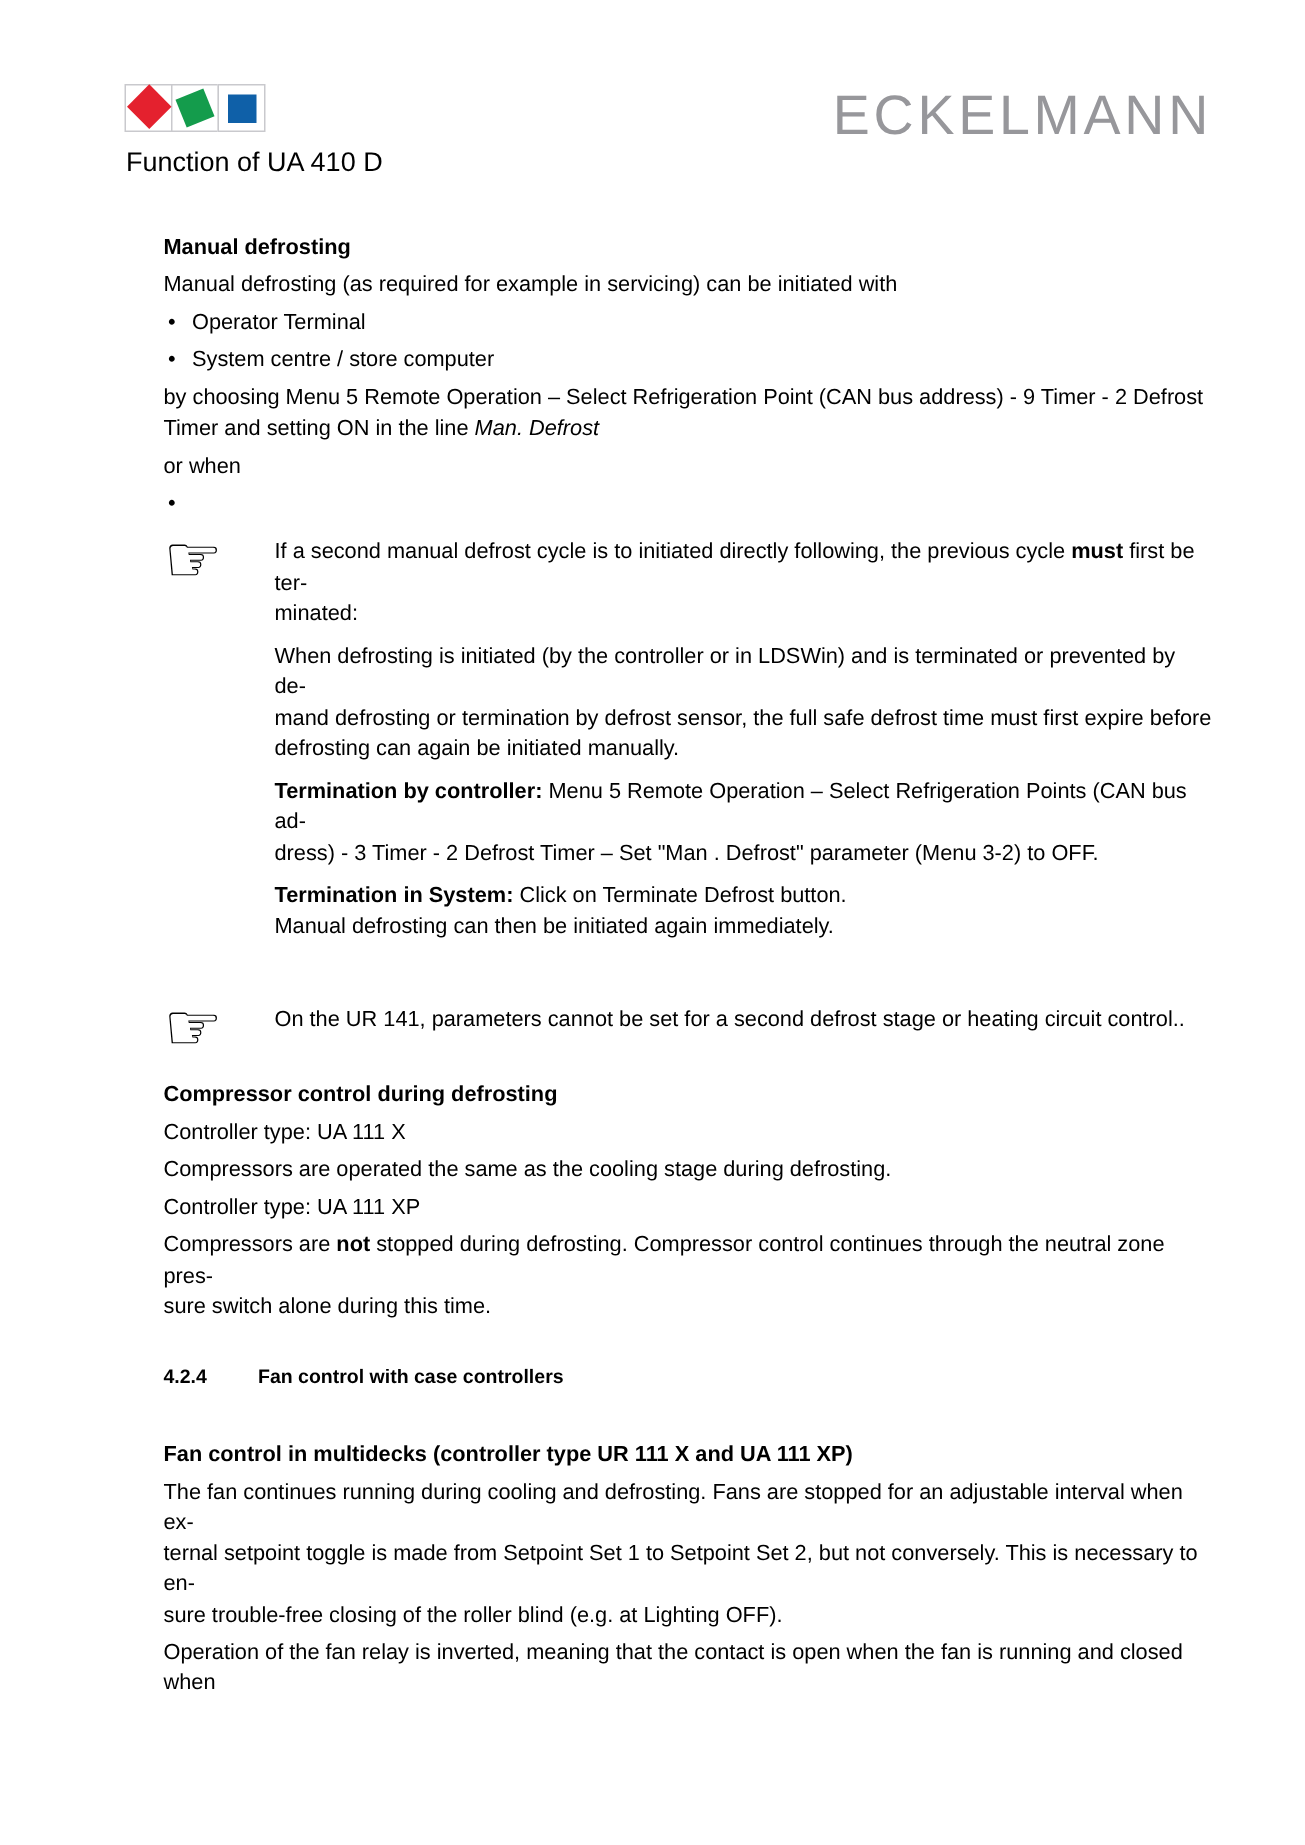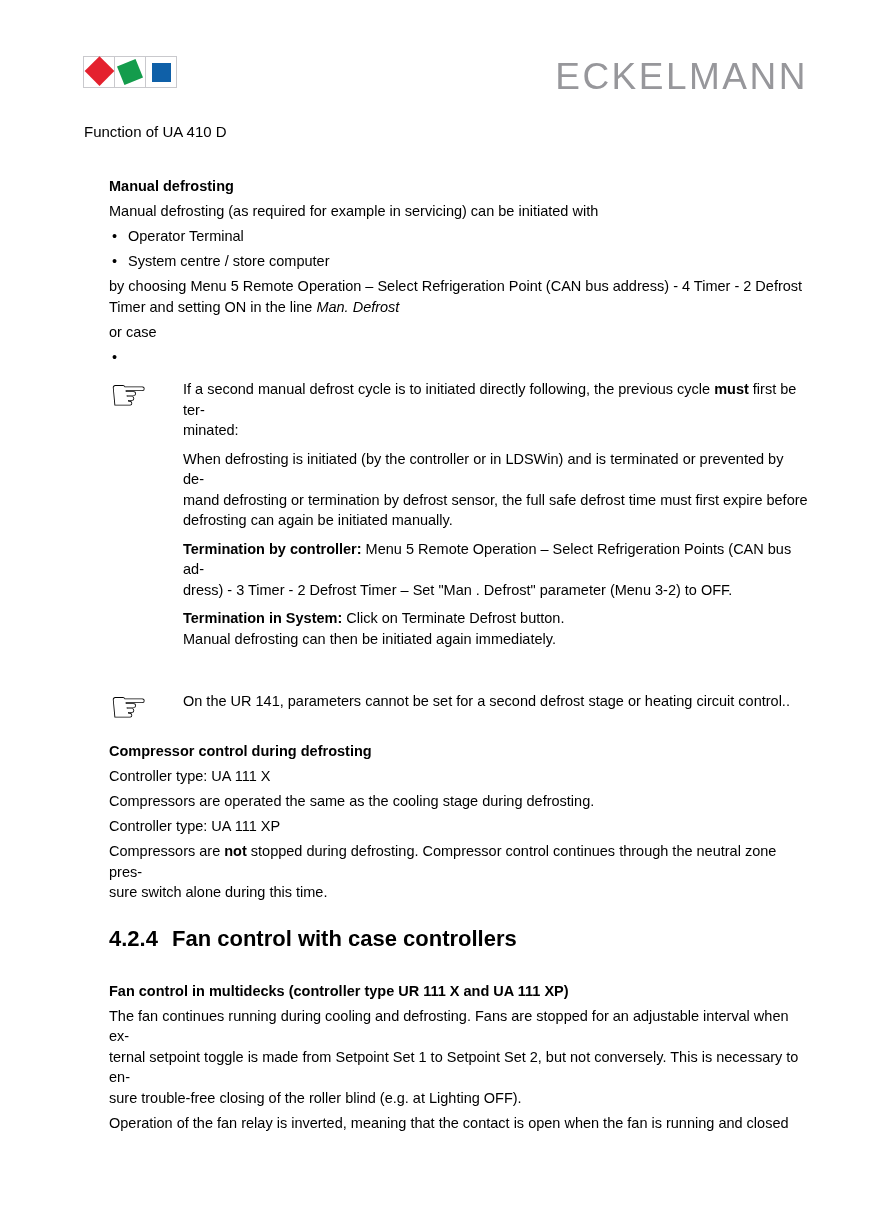--- a/index.html
+++ b/index.html
@@ -28,21 +28,21 @@
   .shape-red   { width: 21px; height: 21px; transform: rotate(45deg)  translate(-1px,-1px); }
   .shape-green { width: 20px; height: 20px; transform: rotate(-22deg); }
   .shape-blue  { width: 19px; height: 19px; }
   .brand {
     font-size: 37px; line-height: 1;
     letter-spacing: 2.5px;
     color: #97979b;
     margin-top: 2px;
     font-weight: 400;
   }
-  .doc-context { font-size: 15px; margin-top: 28px; }
+  .doc-context { font-size: 18px; margin-top: 3px; }
 
   
   .main { padding: 36px 62px 0 109px; font-size: 14.5px; line-height: 20.5px; }
   .para { margin: 0 0 4.5px 0; white-space: pre-line; }
   .h-run { font-weight: bold; margin: 0 0 4.5px 0; }
   .b { font-weight: bold; }
   .i { font-style: italic; }
 
   .bullet-item { display: flex; margin: 0 0 4.5px 0; }
   .bullet-dot { flex: none; width: 16px; padding-left: 3px; }
@@ -51,21 +51,21 @@
   .note { display: flex; margin-top: 12px; }
   .note-icon-col { flex: none; width: 74px; }
   .hand-glyph { font-size: 44px; line-height: 1; display: inline-block; margin-top: -6px; }
   .note-body { flex: 1; }
   .note-body .para { margin: 0 0 8px 0; }
   .note-body .para:last-child { margin-bottom: 0; }
   .note2 { margin-top: 42px; }
 
   
   .block-compressor { margin-top: 12px; }
-  .section-heading { font-size: 22px; line-height: 24px; font-weight: bold; margin: 24px 0 0 0; }
+  .section-heading { font-size: 13px; line-height: 24px; font-weight: bold; margin: 24px 0 0 0; }
   .section-number { display: inline-block; width: 63px; }
   .sub-heading { margin-top: 30px; }
 
   
   .footer {
     position: absolute; left: 84px; right: 62px; top: 1180px;
     display: flex; justify-content: space-between; align-items: baseline;
     font-size: 11.5px;
   }
   .footer-left span { margin-right: 14px; }
@@ -101,23 +101,23 @@
 
     <div class="bullet-item">
       <span class="bullet-dot">•</span>
       <span>Operator Terminal</span>
     </div>
     <div class="bullet-item">
       <span class="bullet-dot">•</span>
       <span>System centre / store computer</span>
     </div>
 
-    <p class="para"><span>by choosing Menu 5 Remote Operation – Select Refrigeration Point (CAN bus address) - 4 Timer - 2 Defrost
+    <p class="para"><span>by choosing Menu 5 Remote Operation – Select Refrigeration Point (CAN bus address) - 9 Timer - 2 Defrost
 Timer and setting ON in the line </span><span class="i">Man. Defrost</span></p>
-    <p class="para"><span>or case</span></p>
+    <p class="para"><span>or when</span></p>
 
     <div class="bullet-item">
       <span class="bullet-dot">•</span>
     </div>
 
     <div class="note">
       <div class="note-icon-col">
         <span class="hand-glyph">☞</span>
       </div>
       <div class="note-body">

